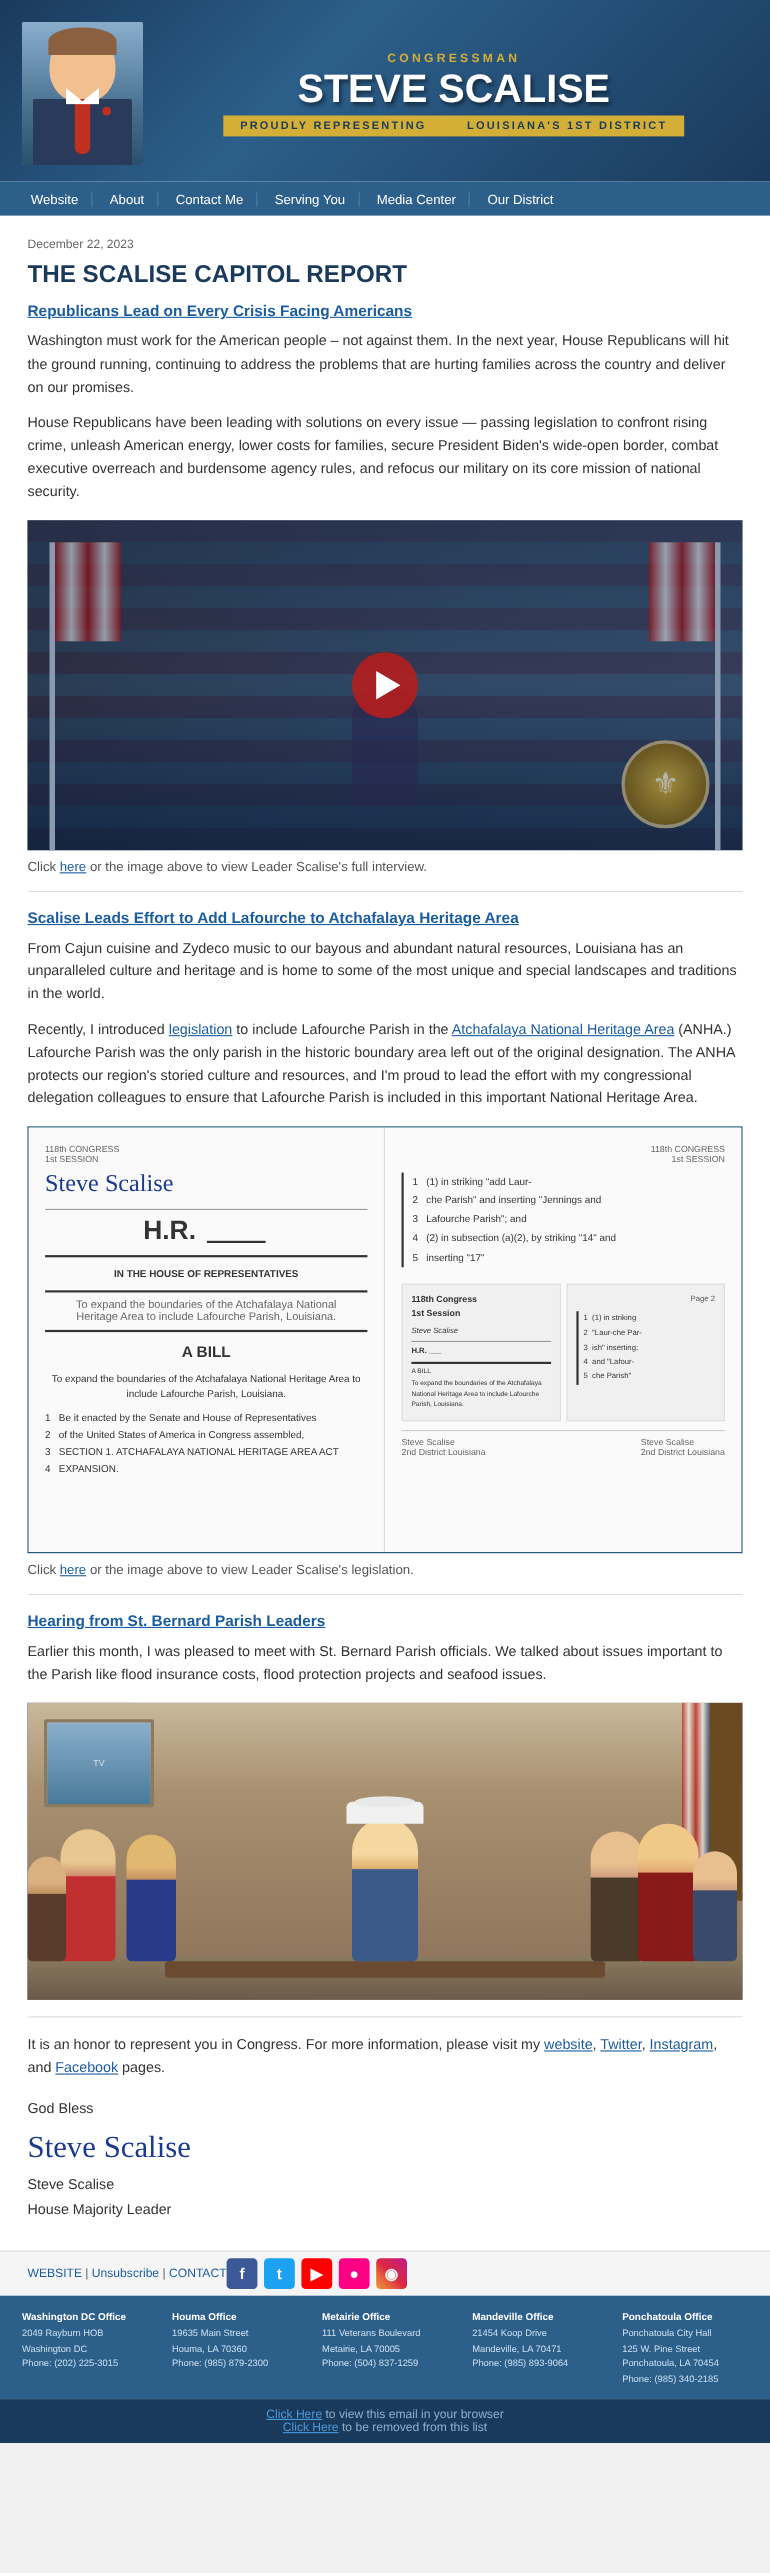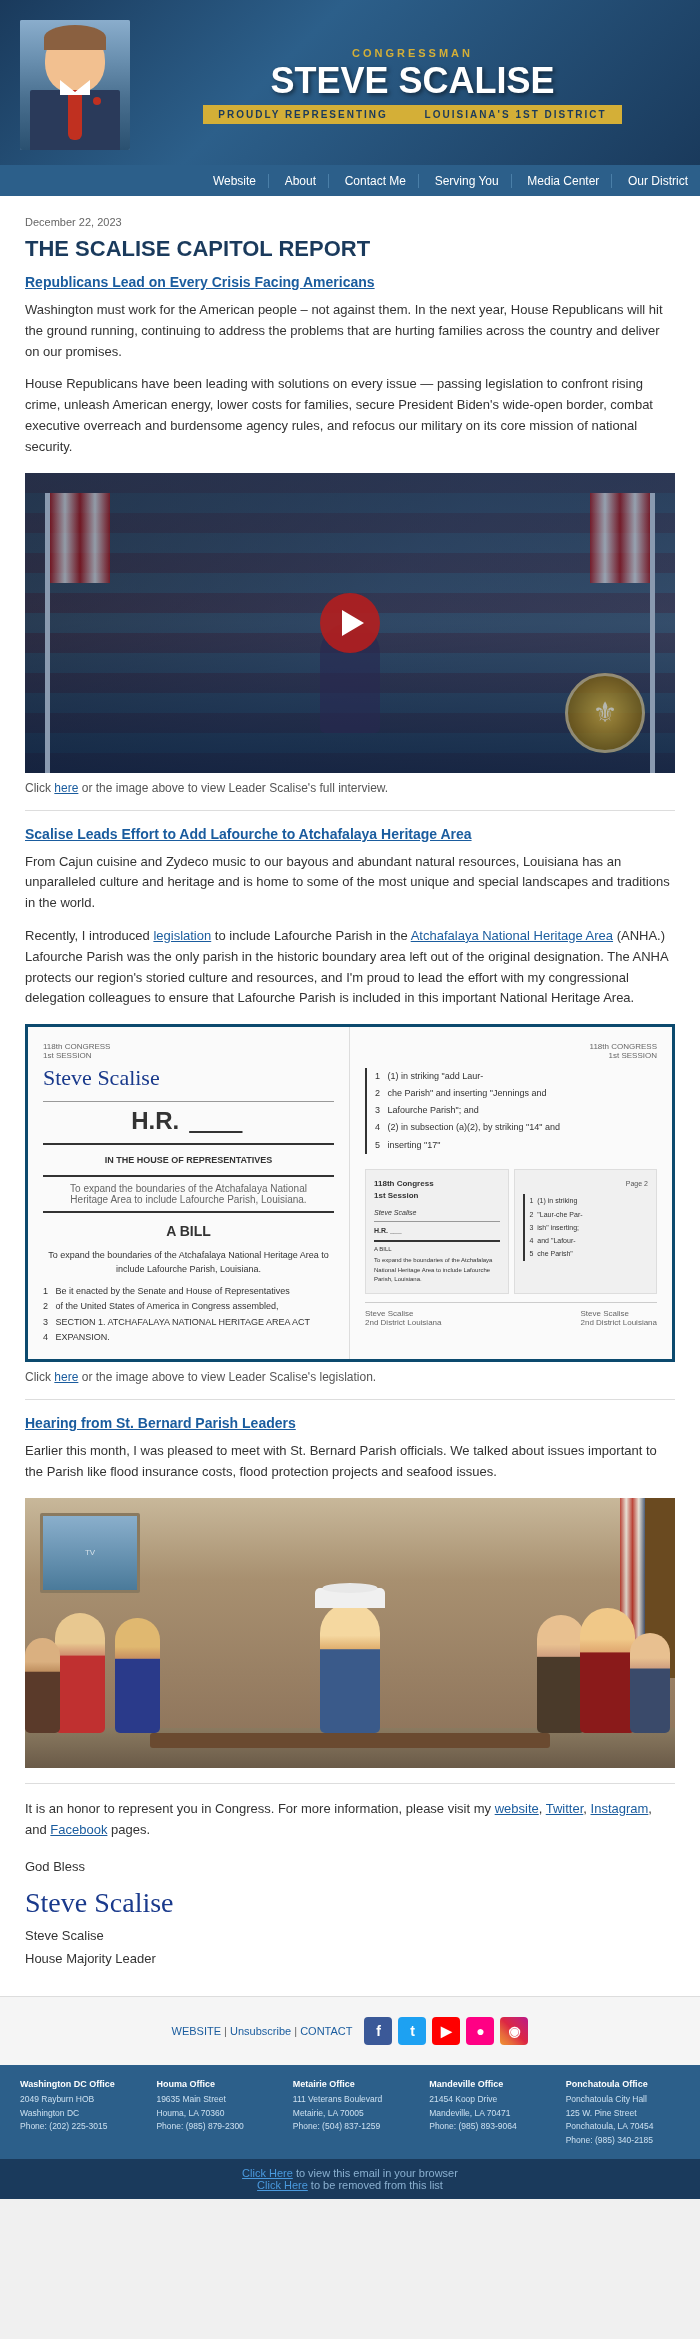--- a/index.html
+++ b/index.html
@@ -56,22 +56,22 @@
       text-transform: uppercase;
       padding: 4px 15px;
       margin-top: 6px;
       display: inline-block;
     }
     .header-district-bar span { color: #1a3a5c; font-weight: 900; }
     
     
     .nav-bar {
       background: #2c5f8a;
-      padding: 8px 0;
-      text-align: right;
+      padding: 8px 16px;
+      text-align: left;
     }
     .nav-bar a {
       color: #fff;
       text-decoration: none;
       font-size: 12px;
       padding: 0 12px;
       border-right: 1px solid #4a7fa8;
     }
     .nav-bar a:last-child { border-right: none; }
     
@@ -156,23 +156,23 @@
     }
     
     .caption { font-size: 12px; color: #555; margin-bottom: 15px; text-align: left; }
     .caption a { color: #1a5c9e; }
     
     .divider { border: none; border-top: 1px solid #ddd; margin: 15px 0; }
     
     
     .bill-image {
       width: 100%;
-      height: 338px;
+      height: 388px;
       background: #fff;
-      border: 3px solid #0c4a6e;
+      border: 1px solid #0c4a6e;
       margin: 15px 0 8px 0;
       display: flex;
       overflow: hidden;
     }
     .bill-left {
       width: 50%;
       padding: 15px;
       border-right: 1px solid #ddd;
       background: #fafafa;
     }
@@ -228,25 +228,24 @@
       font-family: 'Brush Script MT', cursive;
       font-size: 28px;
       color: #1a3a8c;
       margin: 8px 0 5px 0;
     }
     
     
     .footer-social {
       background: #f5f5f5;
       border-top: 1px solid #ddd;
-      padding: 20px 25px;
+      padding: 6px 25px;
       display: flex;
       align-items: center;
-      justify-content: center;
-      gap: 12px;
+      justify-content: flex-start;
     }
     .footer-links-left { font-size: 11px; color: #666; }
     .footer-links-left a { color: #1a5c9e; text-decoration: none; }
     .social-icons { display: flex; gap: 6px; }
     .social-icon {
       width: 28px;
       height: 28px;
       border-radius: 4px;
       display: flex;
       align-items: center;

